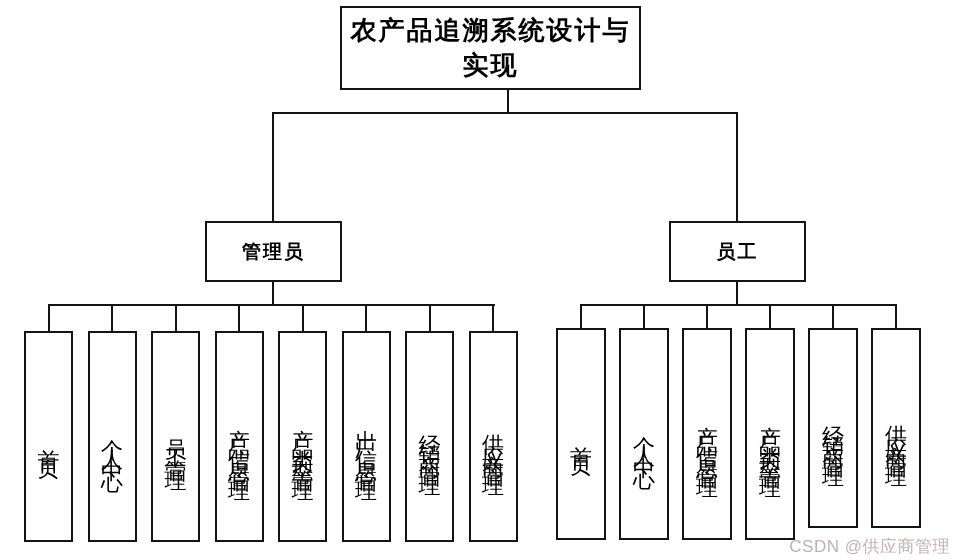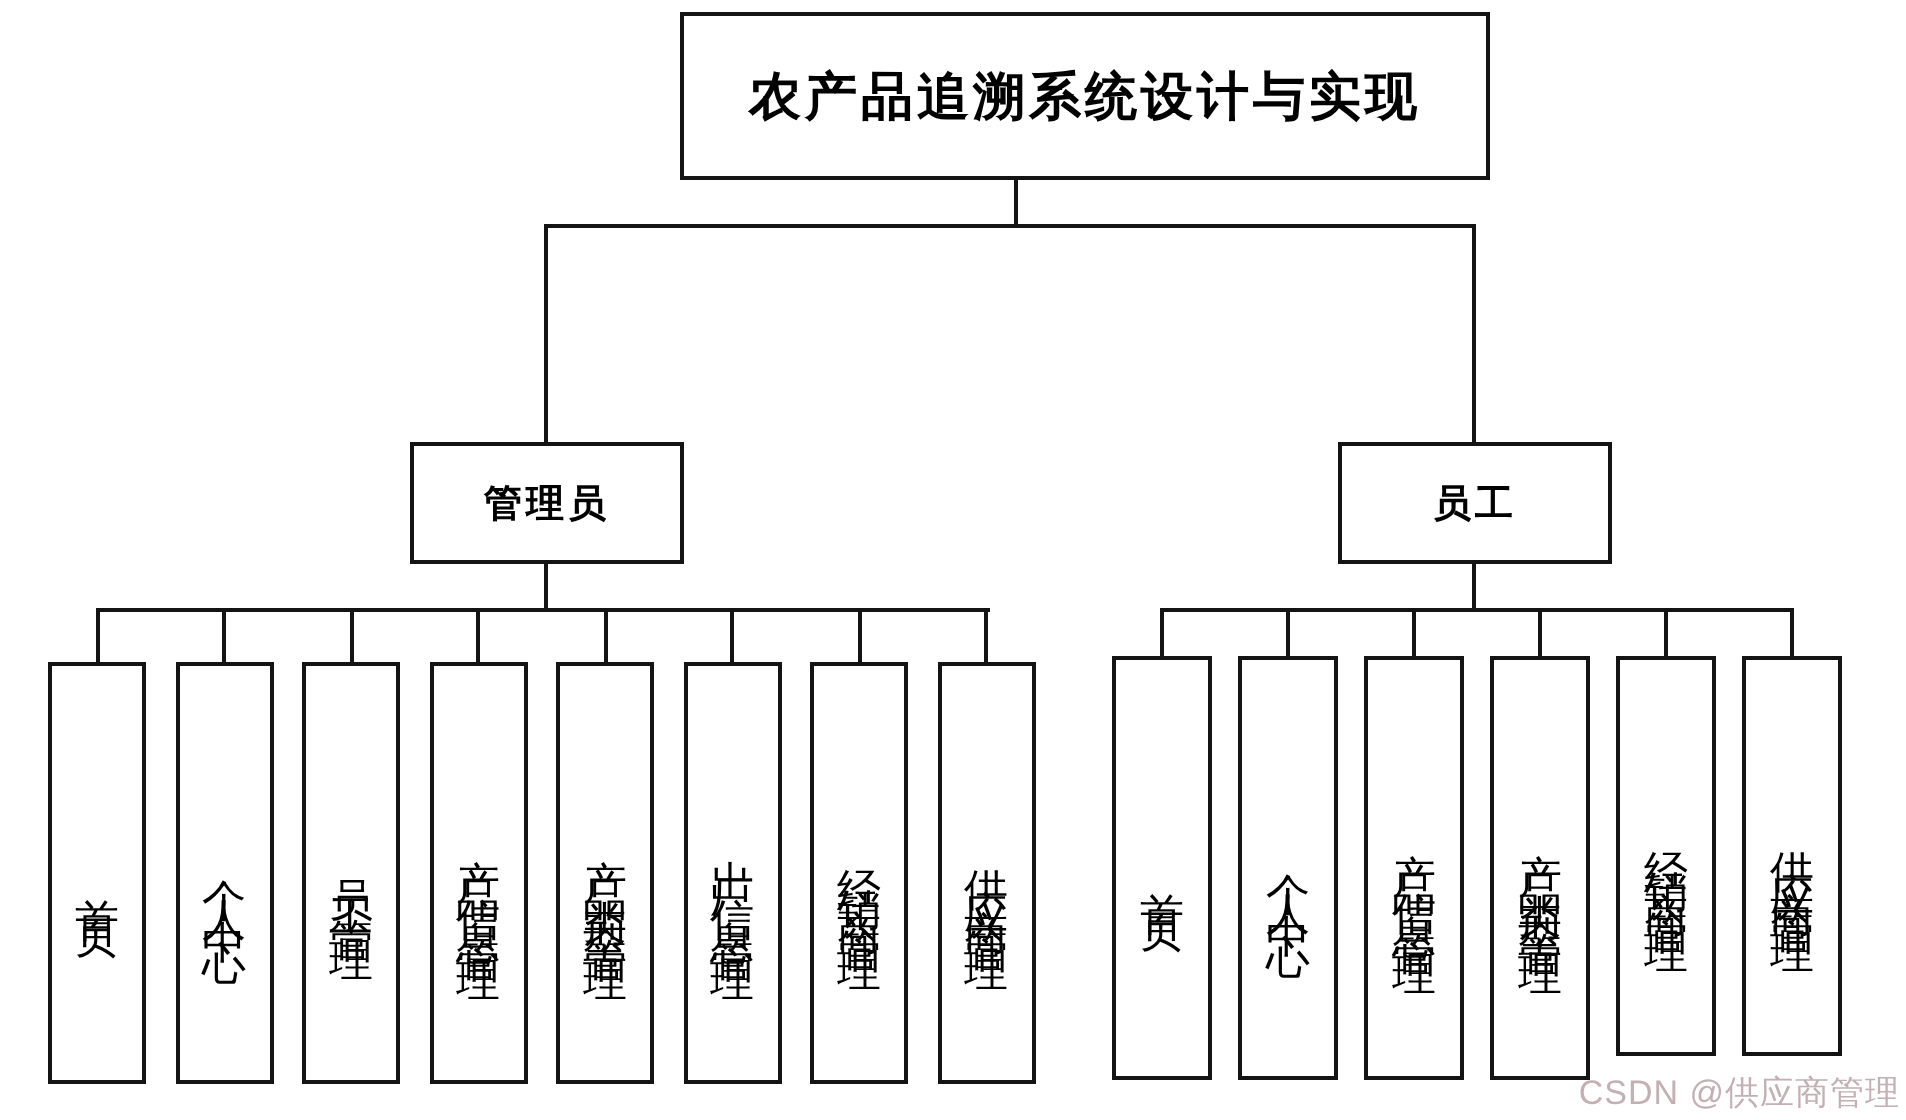--- a/index.html
+++ b/index.html
@@ -5,21 +5,21 @@
   html,body{margin:0;padding:0;background:#fff;}
   .canvas{
     position:relative;width:953px;height:560px;background:#fff;overflow:hidden;
     font-family:"Liberation Sans",sans-serif;color:#000;
   }
   .box{
     position:absolute;box-sizing:border-box;border:2px solid #141414;background:#fff;
     display:flex;align-items:center;justify-content:center;text-align:center;
   }
   .title-box{
-    left:340px;top:6px;width:405px;height:84px;
+    left:340px;top:6px;width:301px;height:84px;
     font-family:"Liberation Serif",serif;font-size:26px;letter-spacing:2px;font-weight:600;align-items:center;
   }
   .branch-box{
     width:137px;height:61px;top:221px;
     font-family:"Liberation Sans",sans-serif;font-size:19px;font-weight:700;letter-spacing:2px;
   }
   .branch-admin{left:205px;}
   .branch-staff{left:669px;}
   .line{position:absolute;background:#141414;}
   .leaf-row{position:absolute;top:304px;display:flex;}

